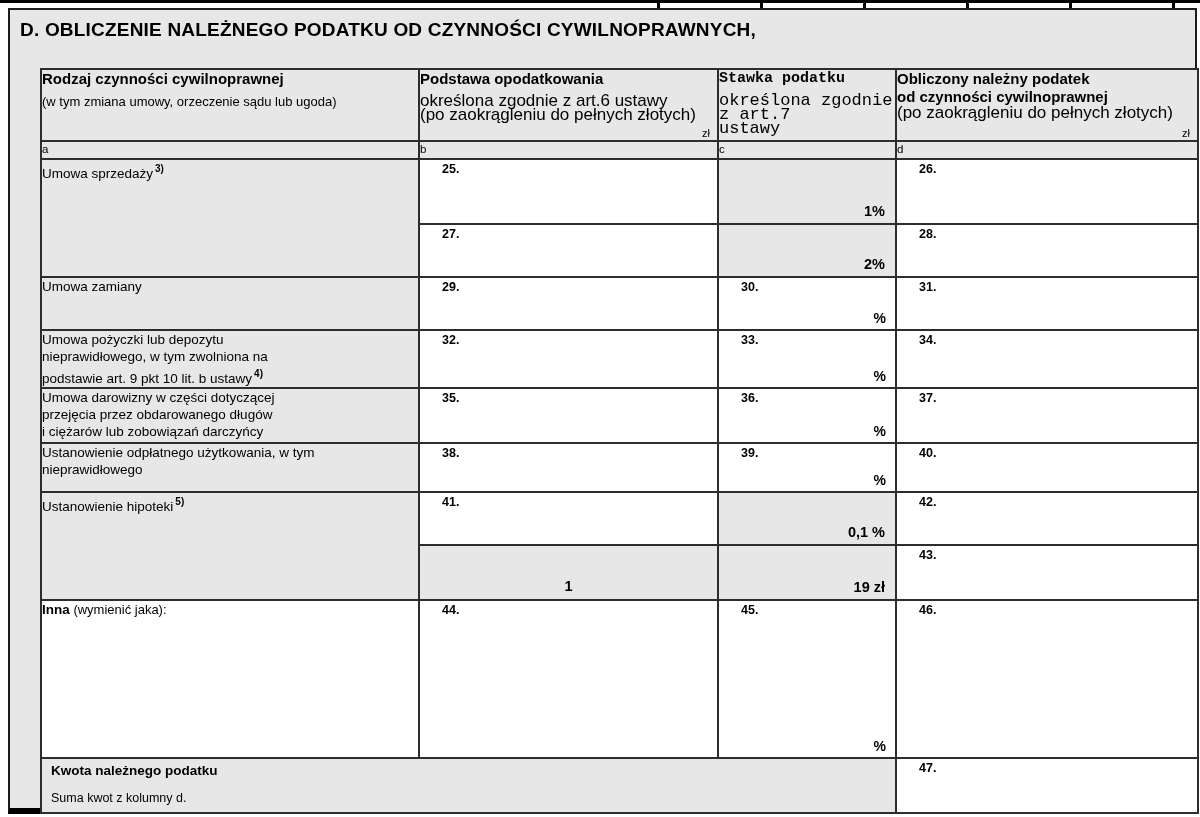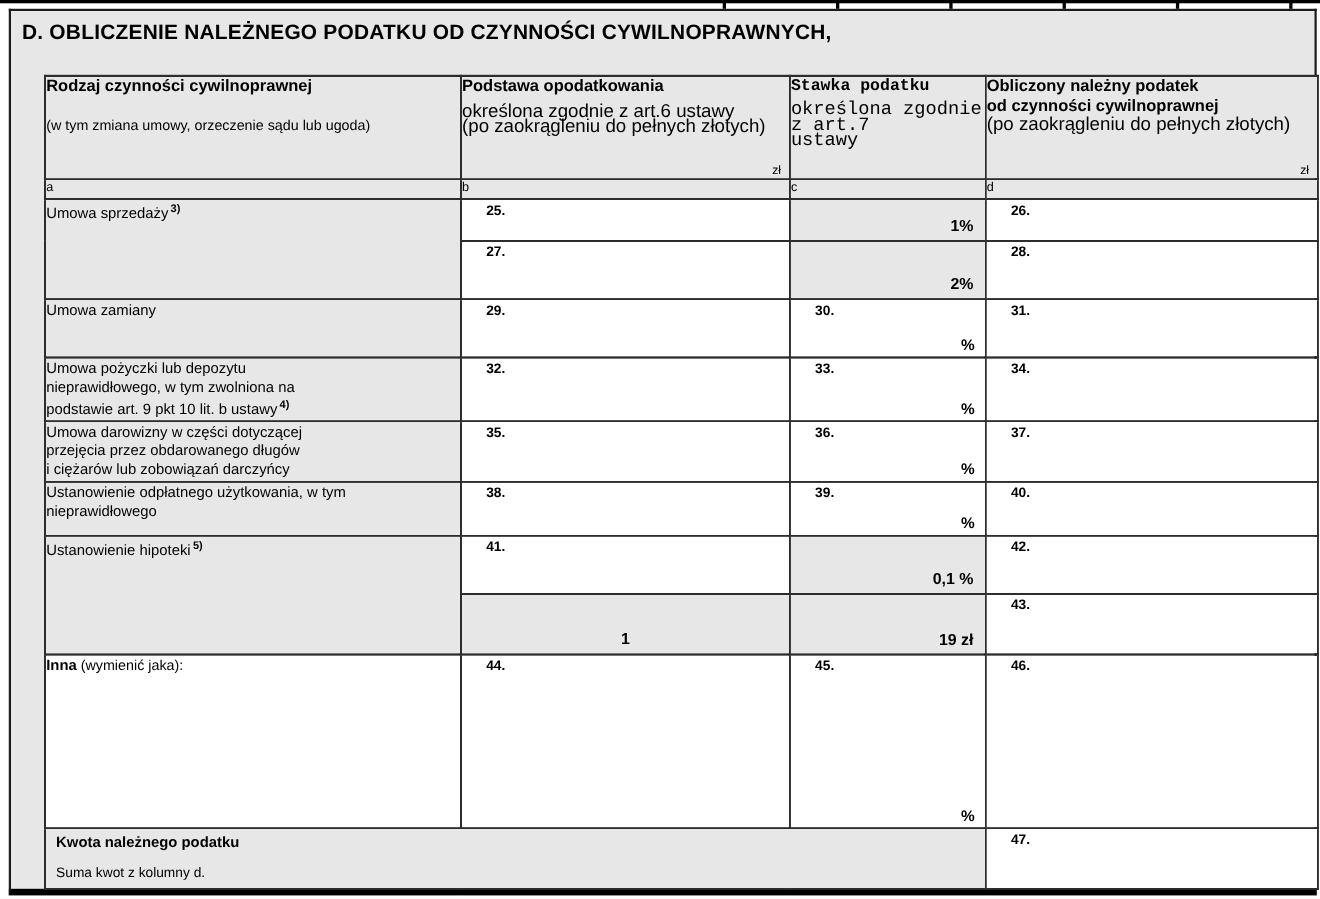--- a/index.html
+++ b/index.html
@@ -32,21 +32,21 @@
   table.frm td, table.frm th {
     border:2px solid #2d2d2d; padding:0; vertical-align:top;
     font-weight:normal; text-align:left; position:relative;
   }
   .gray { background:#e7e7e7; }
   .white { background:#ffffff; }
 
   
   .hdr { text-align:center; }
   .hdr-title { font-weight:bold; font-size:15px; line-height:18px; }
-  .hdr-suba  { font-size:13px; line-height:16px; margin-top:18px; }
+  .hdr-suba  { font-size:13px; line-height:16px; margin-top:6px; }
   .hdr-sub   { font-size:17px; line-height:14px; }
   .gap6 { height:6px; }
   .unit-br { position:absolute; right:7px; bottom:1px; font-size:11px;text-align:right; }
   .pt20 { padding-top:20px; } .pt14 { padding-top:14px; } .pt16 { padding-top:16px;font-family:Liberation Mono, monospace; }
 
   .letters td { text-align:center; font-size:11.5px; line-height:15px; height:18px; }
 
   
   .lbl { font-weight:bold; font-size:13.5px; line-height:17px; padding:5px 10px 4px 8px; }
   .pre { white-space:pre-line; }
@@ -84,21 +84,21 @@
 
 <table class="frm">
   <colgroup>
     <col style="width:378px">
       <col style="width:299px">
       <col style="width:178px">
       <col style="width:302px">
   </colgroup>
 
   <tbody>
-      <tr style="height:94px">
+      <tr style="height:72px">
     <th class="hdr gray pt20">
       <div class="hdr-title">Rodzaj czynności cywilnoprawnej</div>
       <div class="hdr-suba">(w tym zmiana umowy, orzeczenie sądu lub ugoda)</div>
     </th>
     <th class="hdr gray pt14">
       <div class="hdr-title">Podstawa opodatkowania</div>
       <div class="gap6"></div>
       <div class="hdr-sub">określona zgodnie z art.6 ustawy</div>
       <div class="hdr-sub">(po zaokrągleniu do pełnych złotych)</div>
       <div class="unit-br">zł</div>
@@ -117,21 +117,21 @@
     </th>
   </tr>
 
   <tr class="letters" style="height:18px">
     <td class="gray">a</td>
     <td class="gray">b</td>
     <td class="gray">c</td>
     <td class="gray">d</td>
   </tr>
 
-  <tr style="height:38px">
+  <tr style="height:65px">
     <td class="gray lbl vmid" rowspan="2">
       <span>Umowa sprzedaży</span><sup>3)</sup>
     </td>
     <td class="white">
       <span class="fno">25.</span>
     </td>
     <td class="gray">
       <span class="ratefix">1%</span>
     </td>
     <td class="white">

